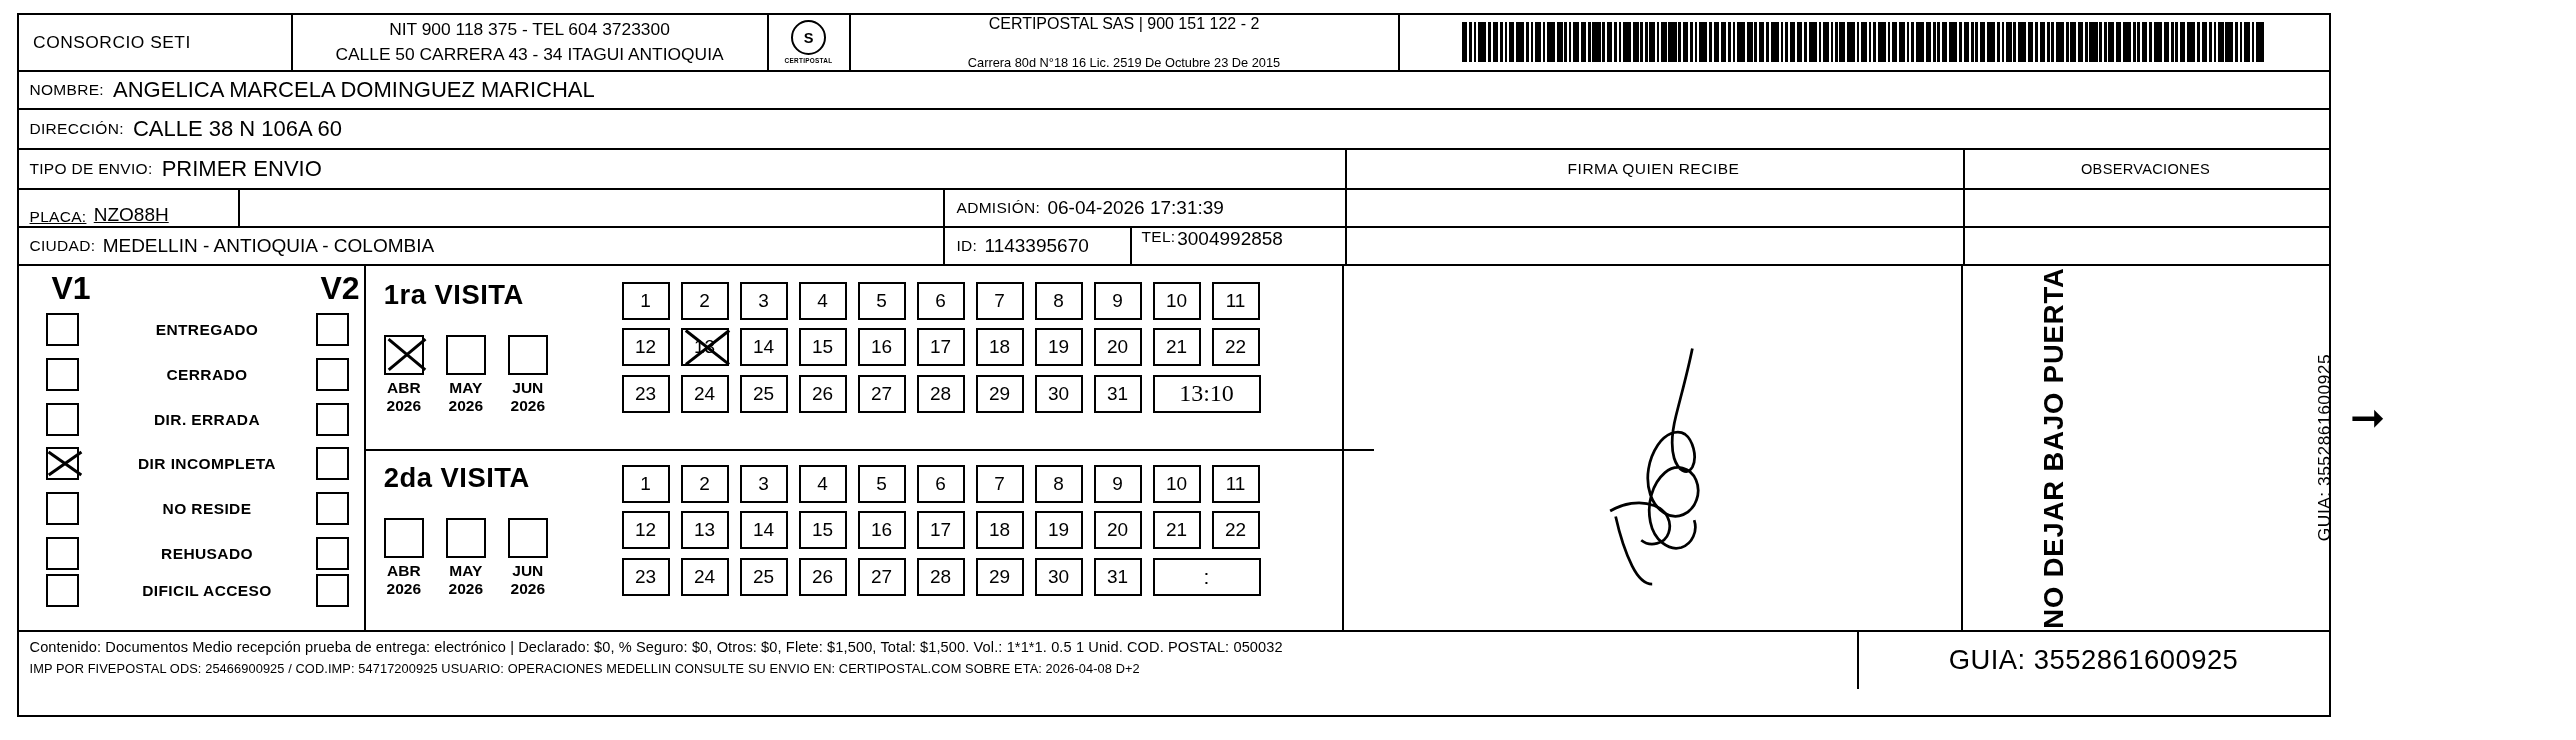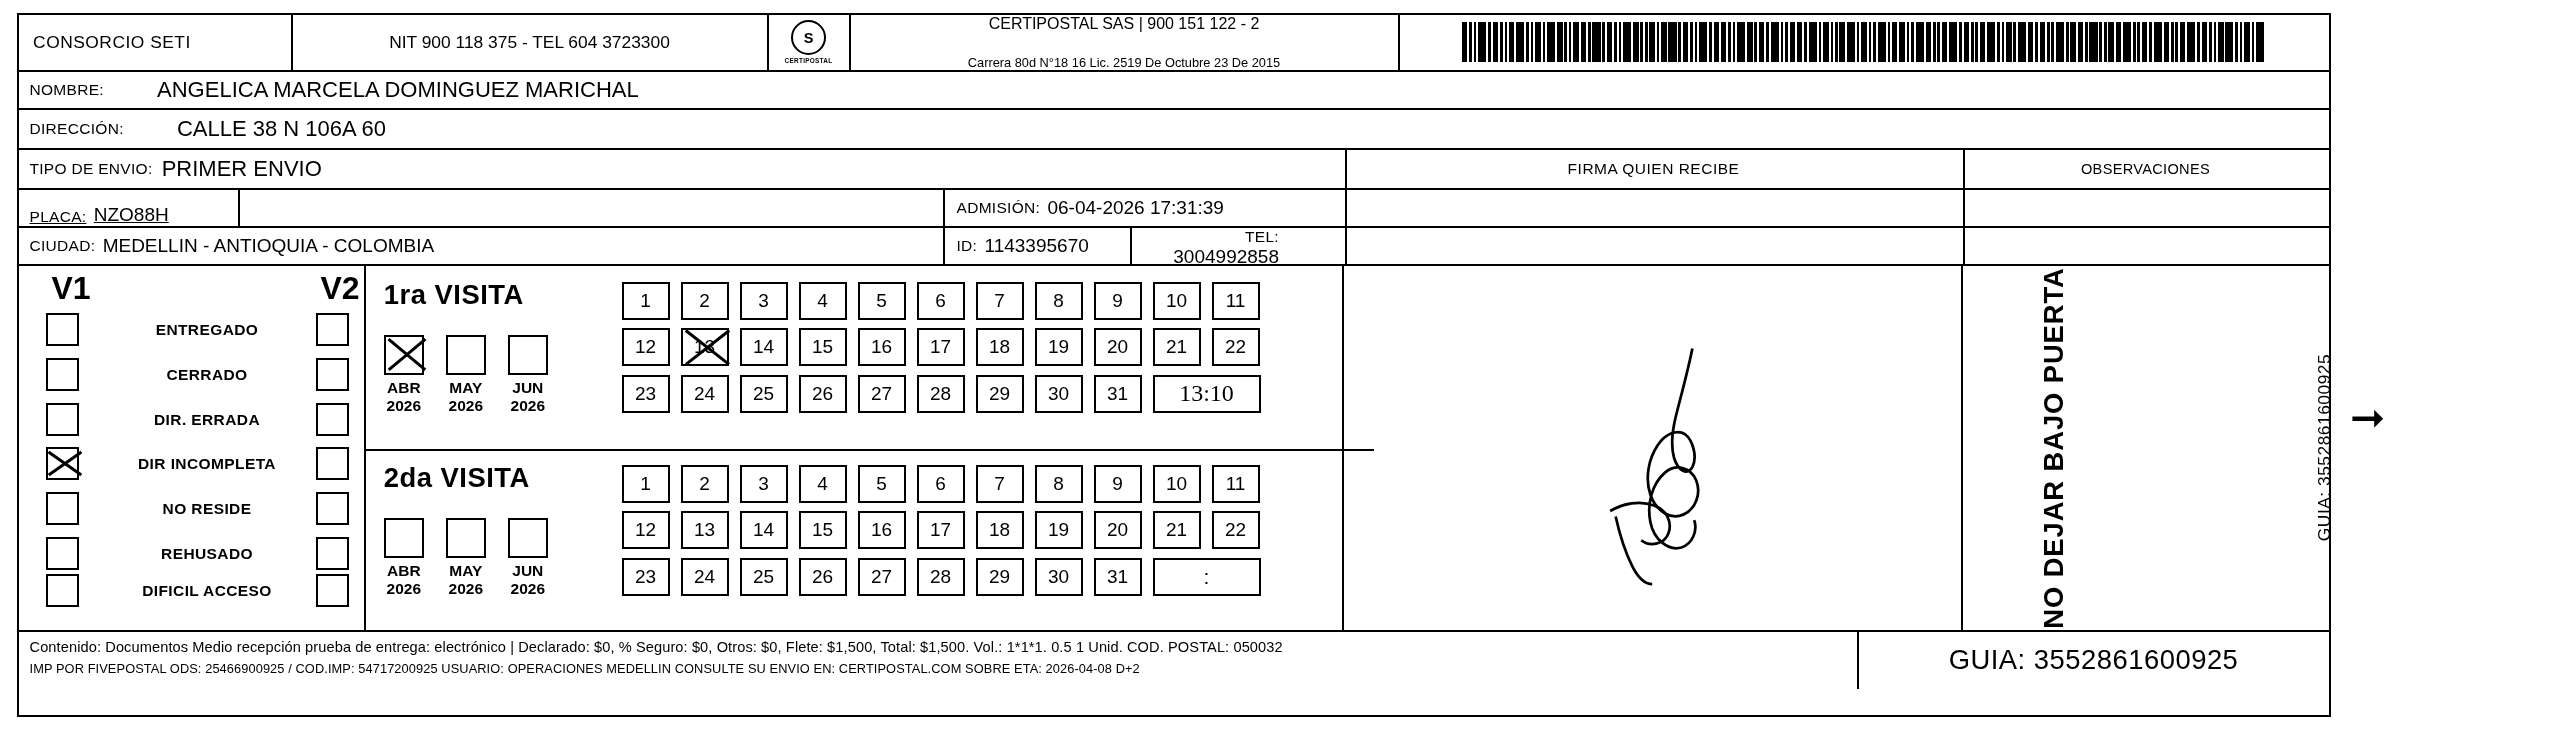--- a/index.html
+++ b/index.html
@@ -18,21 +18,21 @@
   .hdr-certi .l2{font-size:12.8px;margin-top:22px;}
   .hdr-barcode{left:1381px;right:0;width:auto;align-items:center;justify-content:center;}
 
   .logo-circle{width:31px;height:31px;border-radius:50%;border:2.7px solid #000;display:flex;align-items:center;justify-content:center;font-size:14.6px;font-weight:bold;}
   .logo-text{font-size:6.4px;font-weight:bold;letter-spacing:0.3px;margin-top:1.8px;}
 
   .barcode{display:flex;align-items:flex-end;height:40px;}
   .barcode i{display:block;background:#000;height:40px;margin-right:1.8px;}
 
   
-  .row{position:relative;border-bottom:2.7px solid #000;box-sizing:border-box;display:flex;align-items:center;gap:44px;}
+  .row{position:relative;border-bottom:2.7px solid #000;box-sizing:border-box;display:flex;align-items:center;}
   .tag{font-size:15.5px;letter-spacing:0.3px;}
   .val{font-size:22px;margin-left:9.1px;font-family:"Liberation Sans",sans-serif;}
   .val-sm{font-size:19px;margin-left:7.3px;}
 
   .r-nombre{height:38px;padding-left:11px;}
   .r-direccion{height:40px;padding-left:11px;text-align:center;}
   .r-tipo{height:40px;}
   .r-tipo .left{position:absolute;left:11px;top:0;height:100%;display:flex;align-items:center;}
   .r-placa{height:38px;}
   .r-ciudad{height:38px;}
@@ -107,20 +107,21 @@
 
 <div class="sheet">
   <div class="label">
 
     <div class="hdr">
       <div class="cell hdr-consorcio">
         <div>CONSORCIO SETI</div>
       </div>
       <div class="cell hdr-nit">
         <div>NIT 900 118 375 - TEL 604 3723300</div>
+        <div>CALLE 50 CARRERA 43 - 34 ITAGUI ANTIOQUIA</div>
       </div>
       <div class="cell hdr-logo">
         <div class="logo-circle">S</div>
         <div class="logo-text">CERTIPOSTAL</div>
       </div>
       <div class="cell hdr-certi">
         <div class="l1">CERTIPOSTAL SAS | 900 151 122 - 2</div>
         <div class="l2">Carrera 80d N°18 16  Lic. 2519 De Octubre 23 De 2015</div>
       </div>
       <div class="cell hdr-barcode">
@@ -295,21 +296,21 @@
       <div style="position:absolute;left:11px;display:flex;align-items:center;height:100%;">
         <span class="tag">CIUDAD:</span>
         <span class="val-sm">MEDELLIN - ANTIOQUIA - COLOMBIA</span>
       </div>
       <div class="vline" style="left:924px"></div>
       <div style="position:absolute;left:938px;display:flex;align-items:center;height:100%;">
         <span class="tag">ID:</span>
         <span class="val-sm">1143395670</span>
       </div>
       <div class="vline" style="left:1111px"></div>
-      <div style="position:absolute;left:1153px;display:flex;align-items:flex-end;height:100%;flex-direction:column;">
+      <div style="position:absolute;left:1123px;display:flex;align-items:flex-start;height:100%;">
         <span class="tag">TEL:</span>
         <span class="val-sm" style="margin-left:1.8px">3004992858</span>
       </div>
       <div class="vline" style="left:1326px"></div>
       <div class="vline" style="left:1944px"></div>
     </div>
 
     <div class="body">
 
       <div class="col-status">

